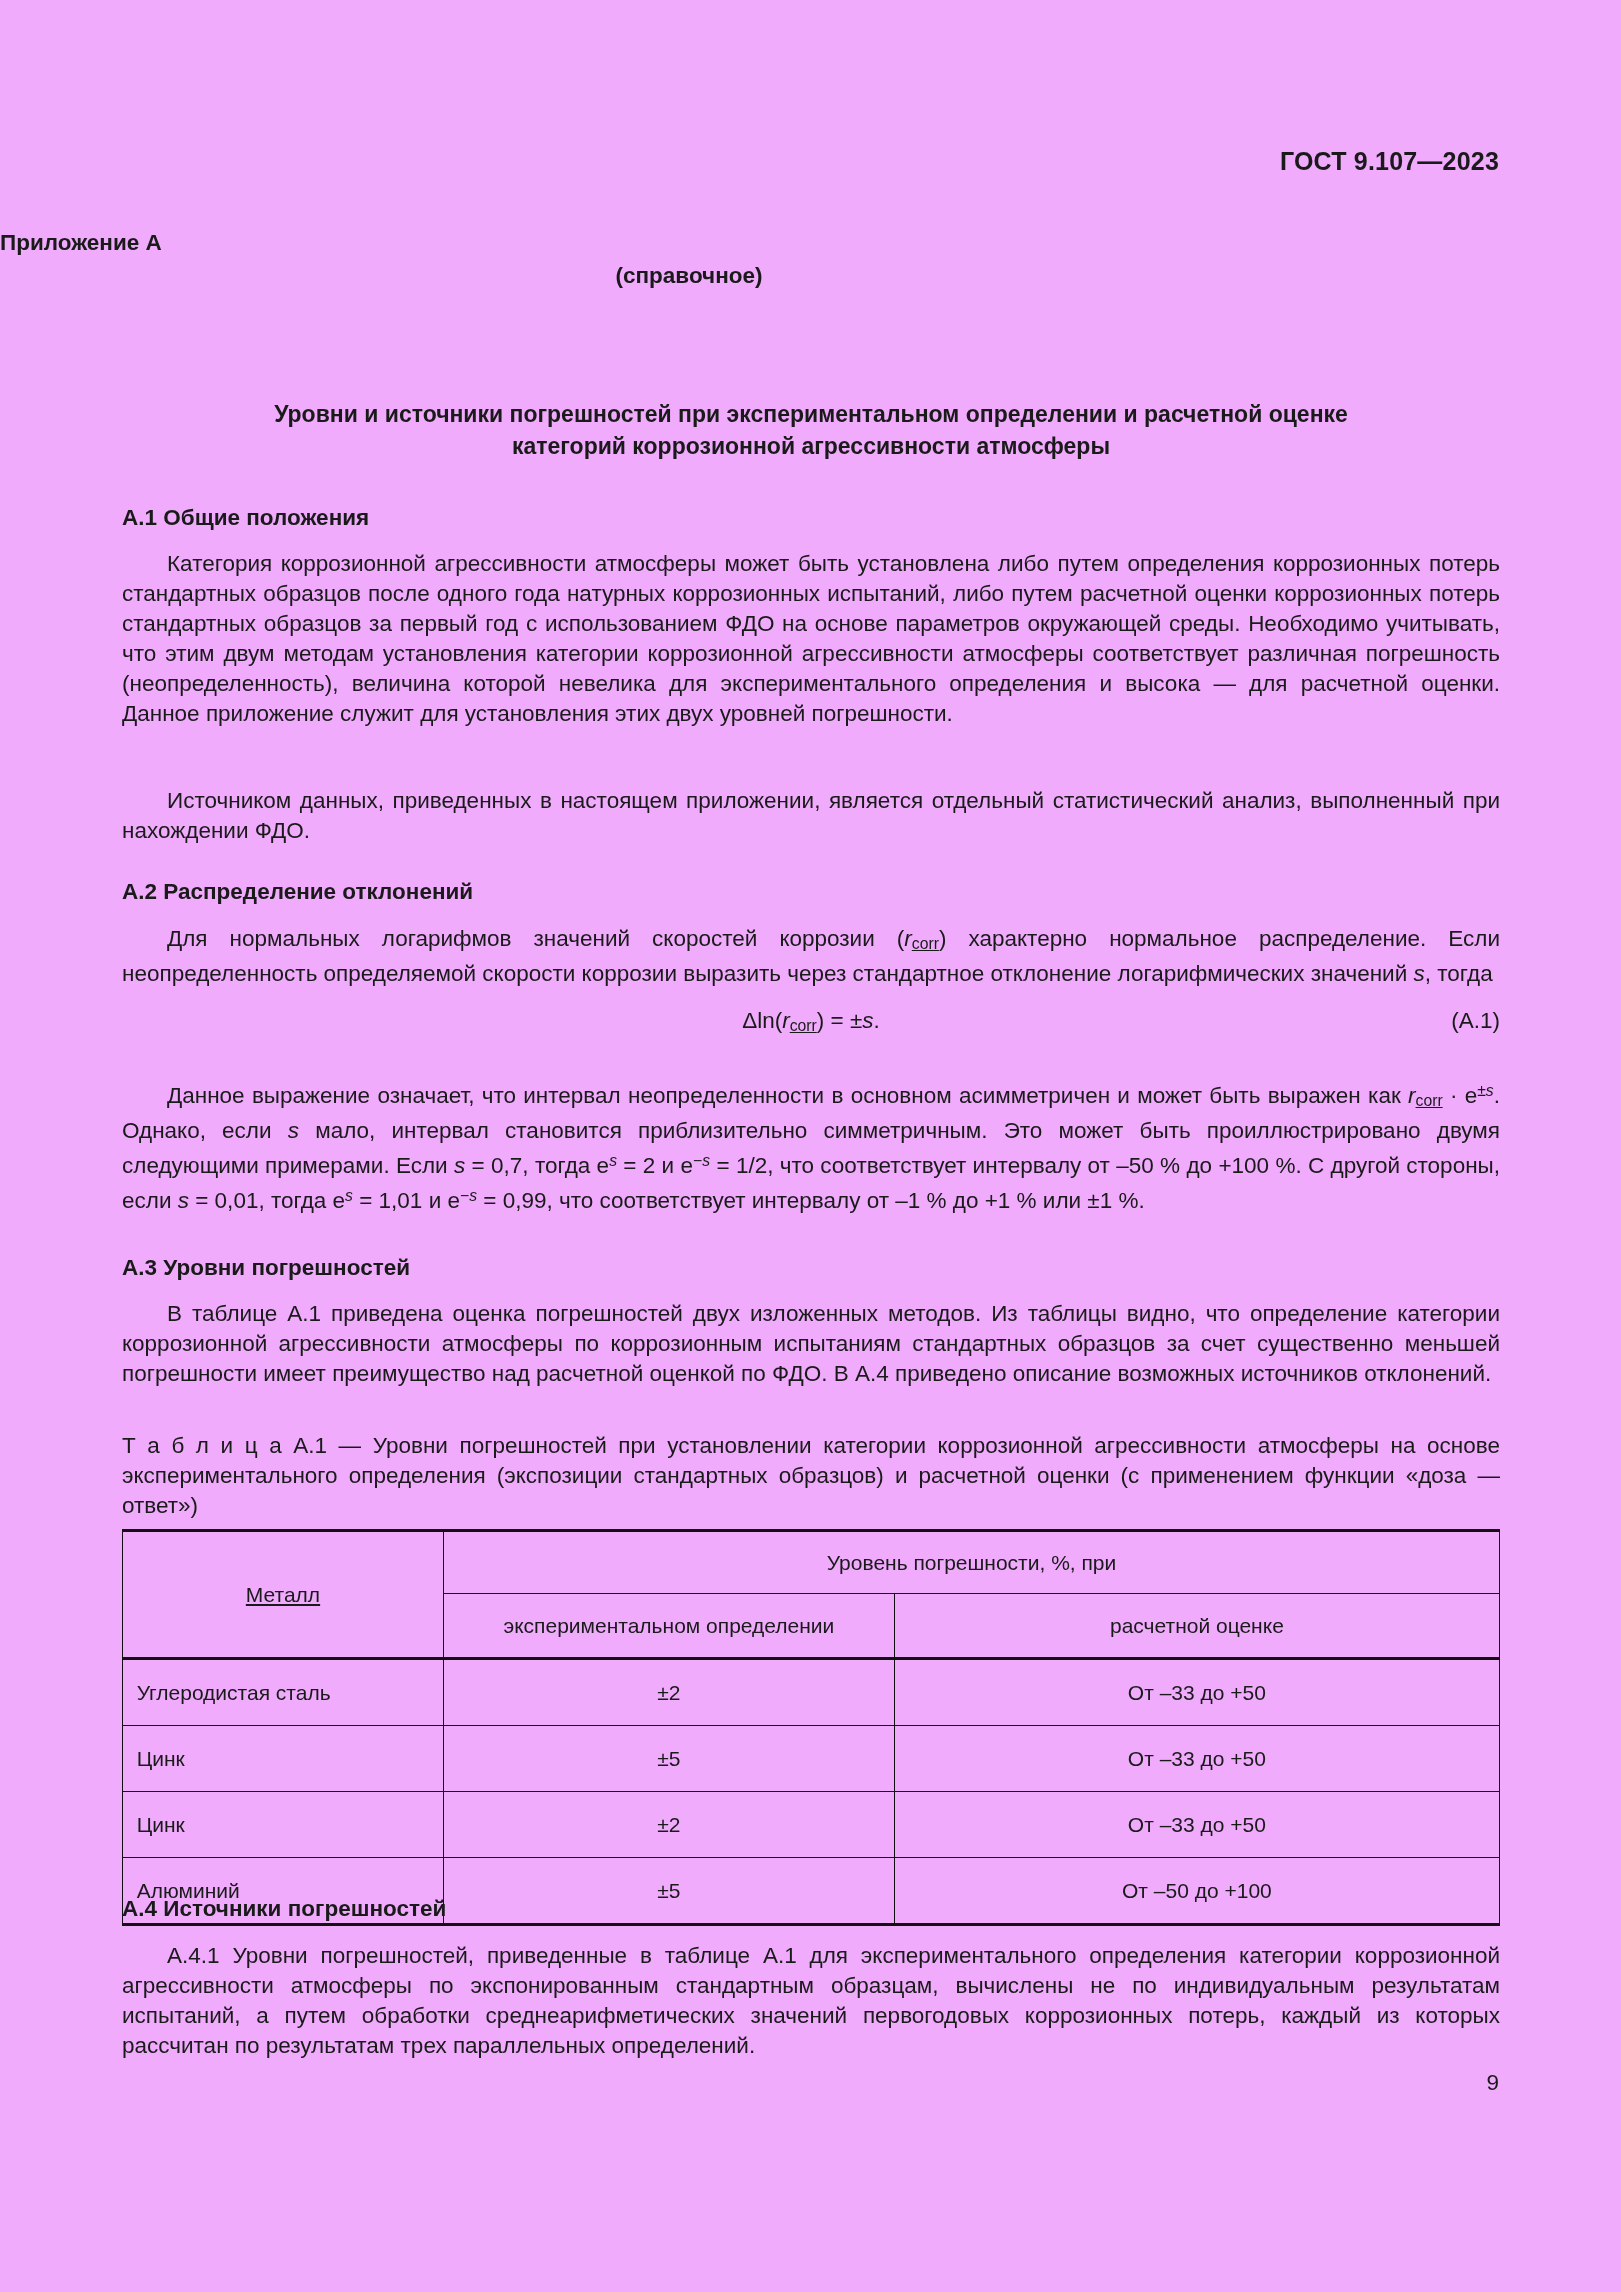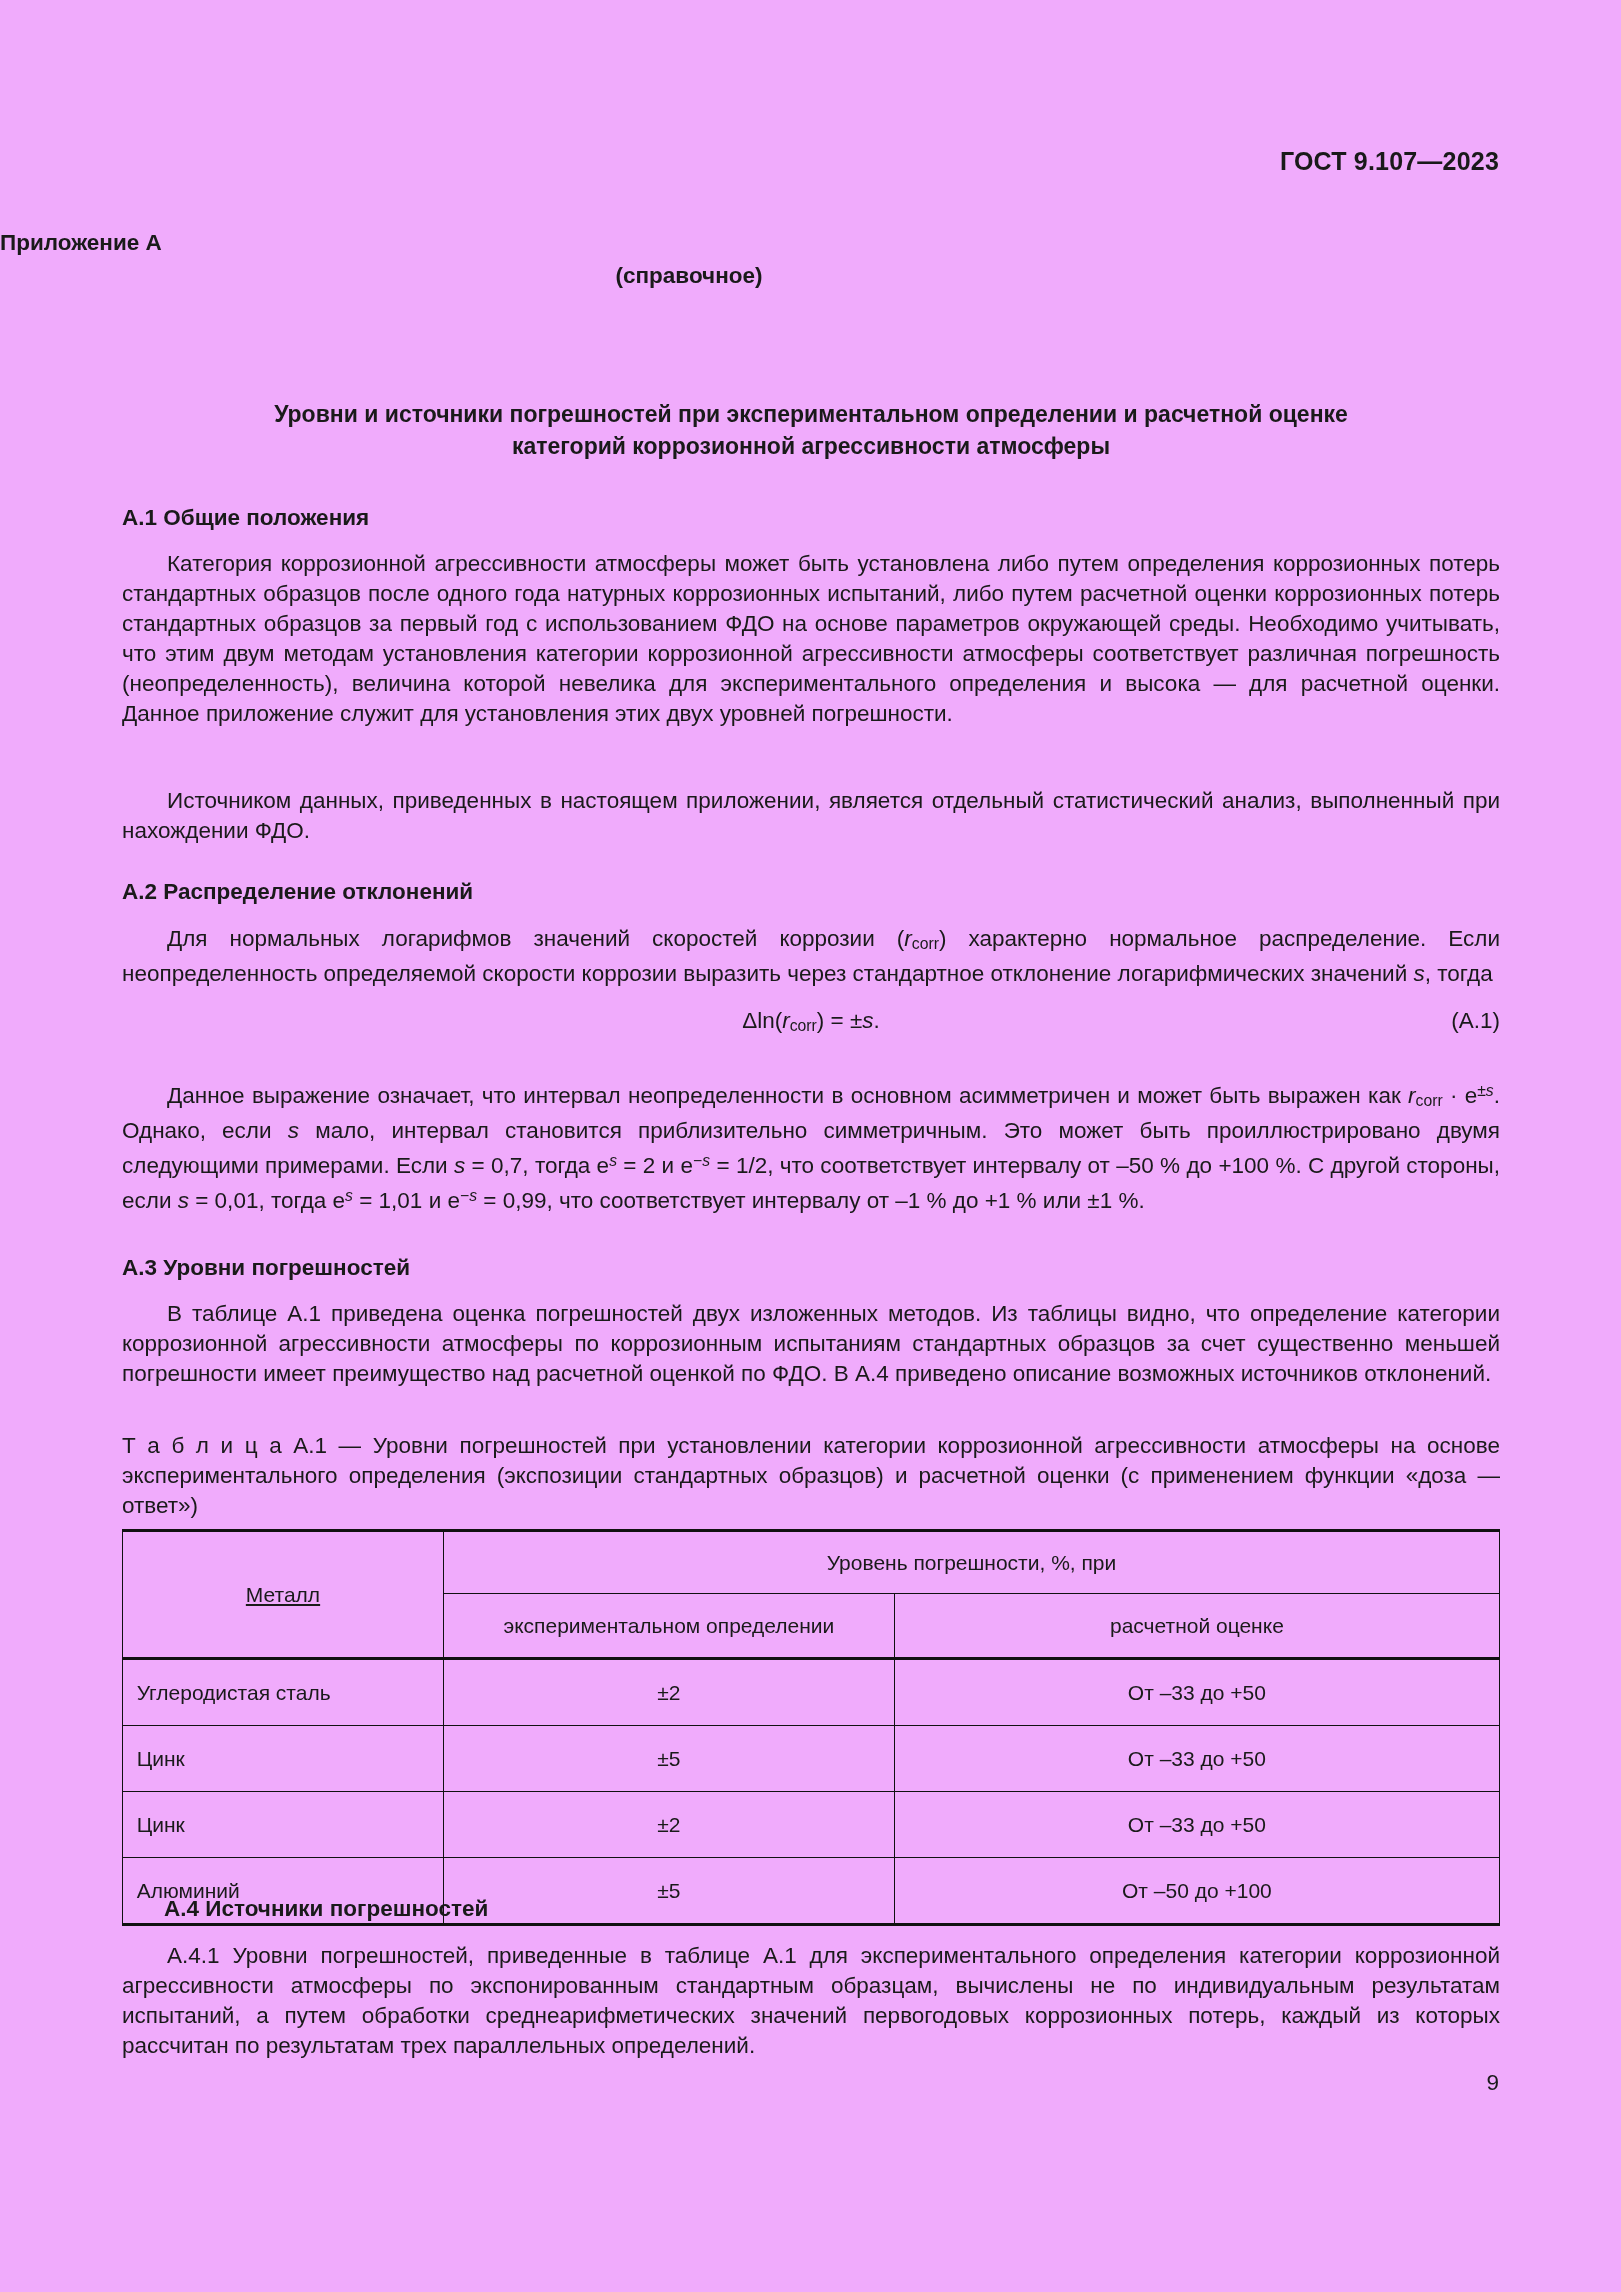--- a/index.html
+++ b/index.html
@@ -81,21 +81,21 @@
     line-height: 29px;
   }
   .para {
     font-size: 22.5px;
     line-height: 30px;
     margin: 0;
     text-align: justify;
     text-justify: inter-word;
   }
   .para.indent { text-indent: 45px; }
-  sub { font-size: 0.70em; vertical-align: -0.22em; }
+  sub { font-size: 0.70em; vertical-align: -0.22em; text-decoration: underline; }
   sup { font-size: 0.70em; vertical-align: 0.42em; }
   i  { font-style: italic; }
 
   .blk { position: absolute; left: 0; width: 1378px; }
 
   
   .formula-row {
     position: absolute;
     left: 0;
     width: 1378px;
@@ -235,21 +235,21 @@
           </tr>
           <tr>
             <td class="lft h-data outer-bottom">Алюминий</td>
             <td class="ctr h-data outer-bottom">±5</td>
             <td class="ctr h-data outer-bottom">От –50 до +100</td>
           </tr>
         </tbody>
       </table>
     </div>
 
-    <div class="blk" style="top:1894px;padding-left:42px;">
+    <div class="blk" style="top:1894px;">
       <p class="section-heading">А.4  Источники погрешностей</p>
     </div>
     <div class="blk" style="top:1941px;">
       <p class="para indent">А.4.1 Уровни погрешностей, приведенные в таблице А.1 для экспериментального определения категории коррозионной агрессивности атмосферы по экспонированным стандартным образцам, вычислены не по индивидуальным результатам испытаний, а путем обработки среднеарифметических значений первогодовых коррозионных потерь, каждый из которых рассчитан по результатам трех параллельных определений.</p>
     </div>
 
   </div>
 
   <div class="page-number">9</div>
 

